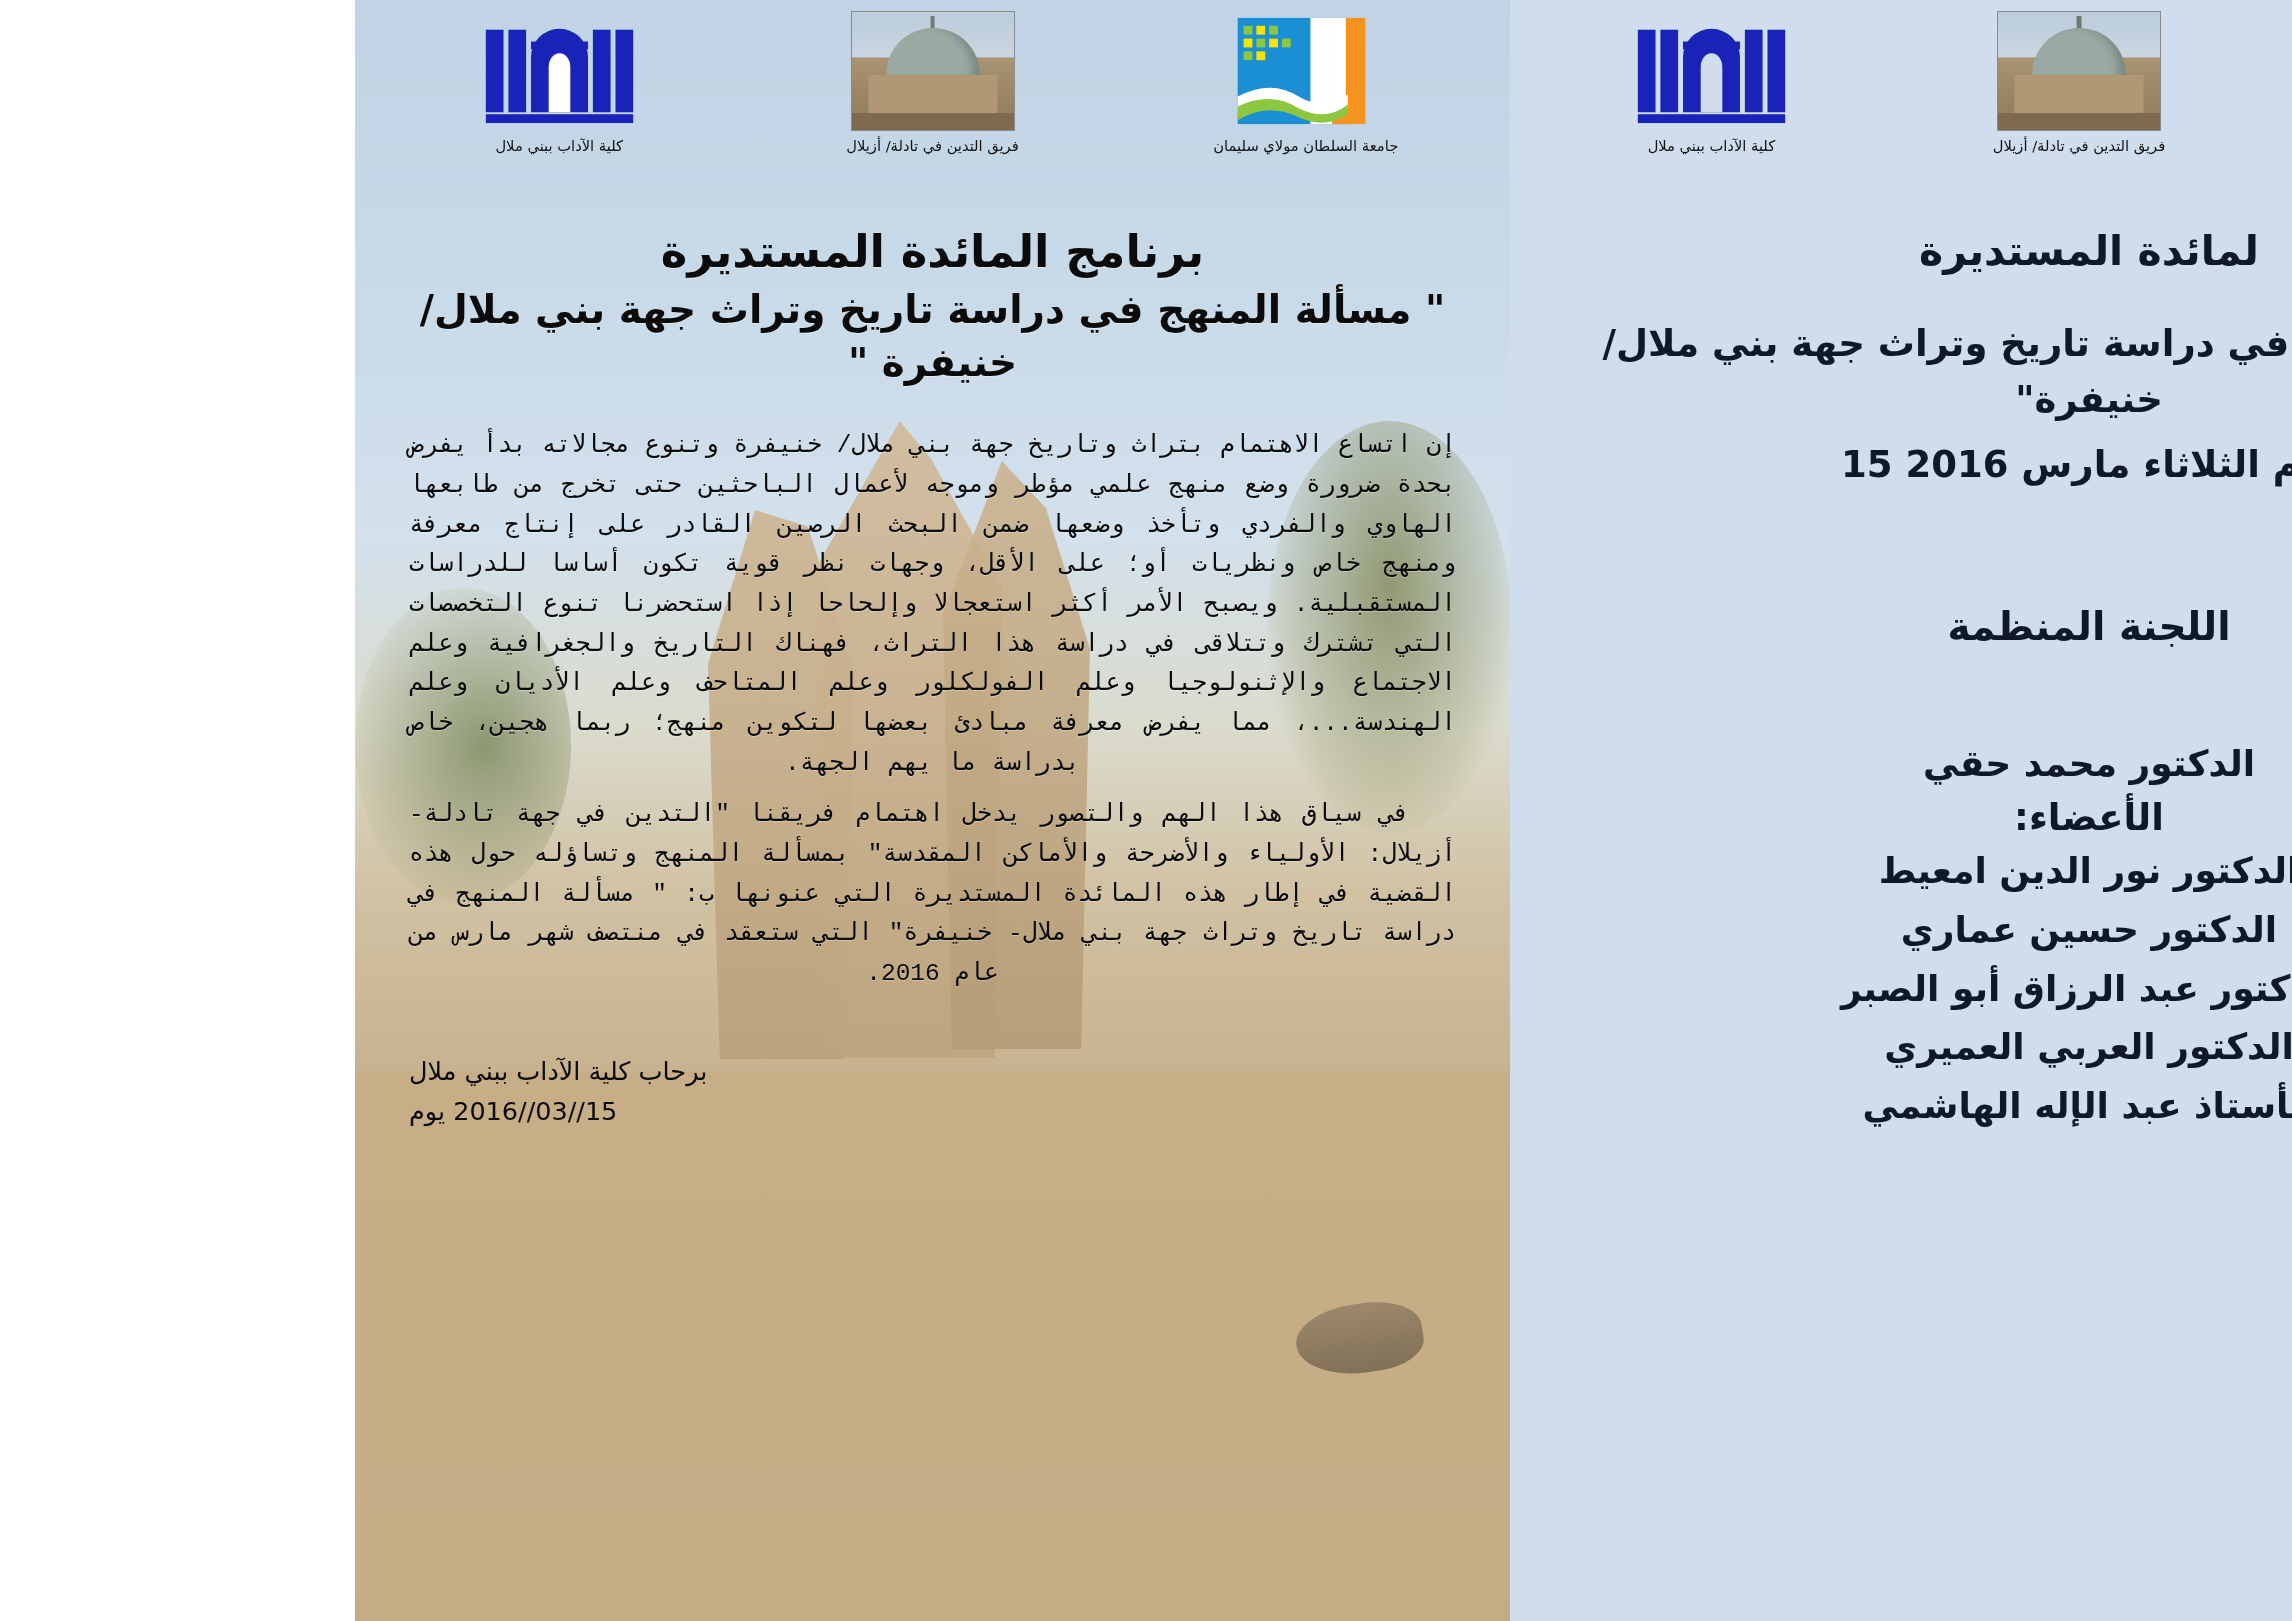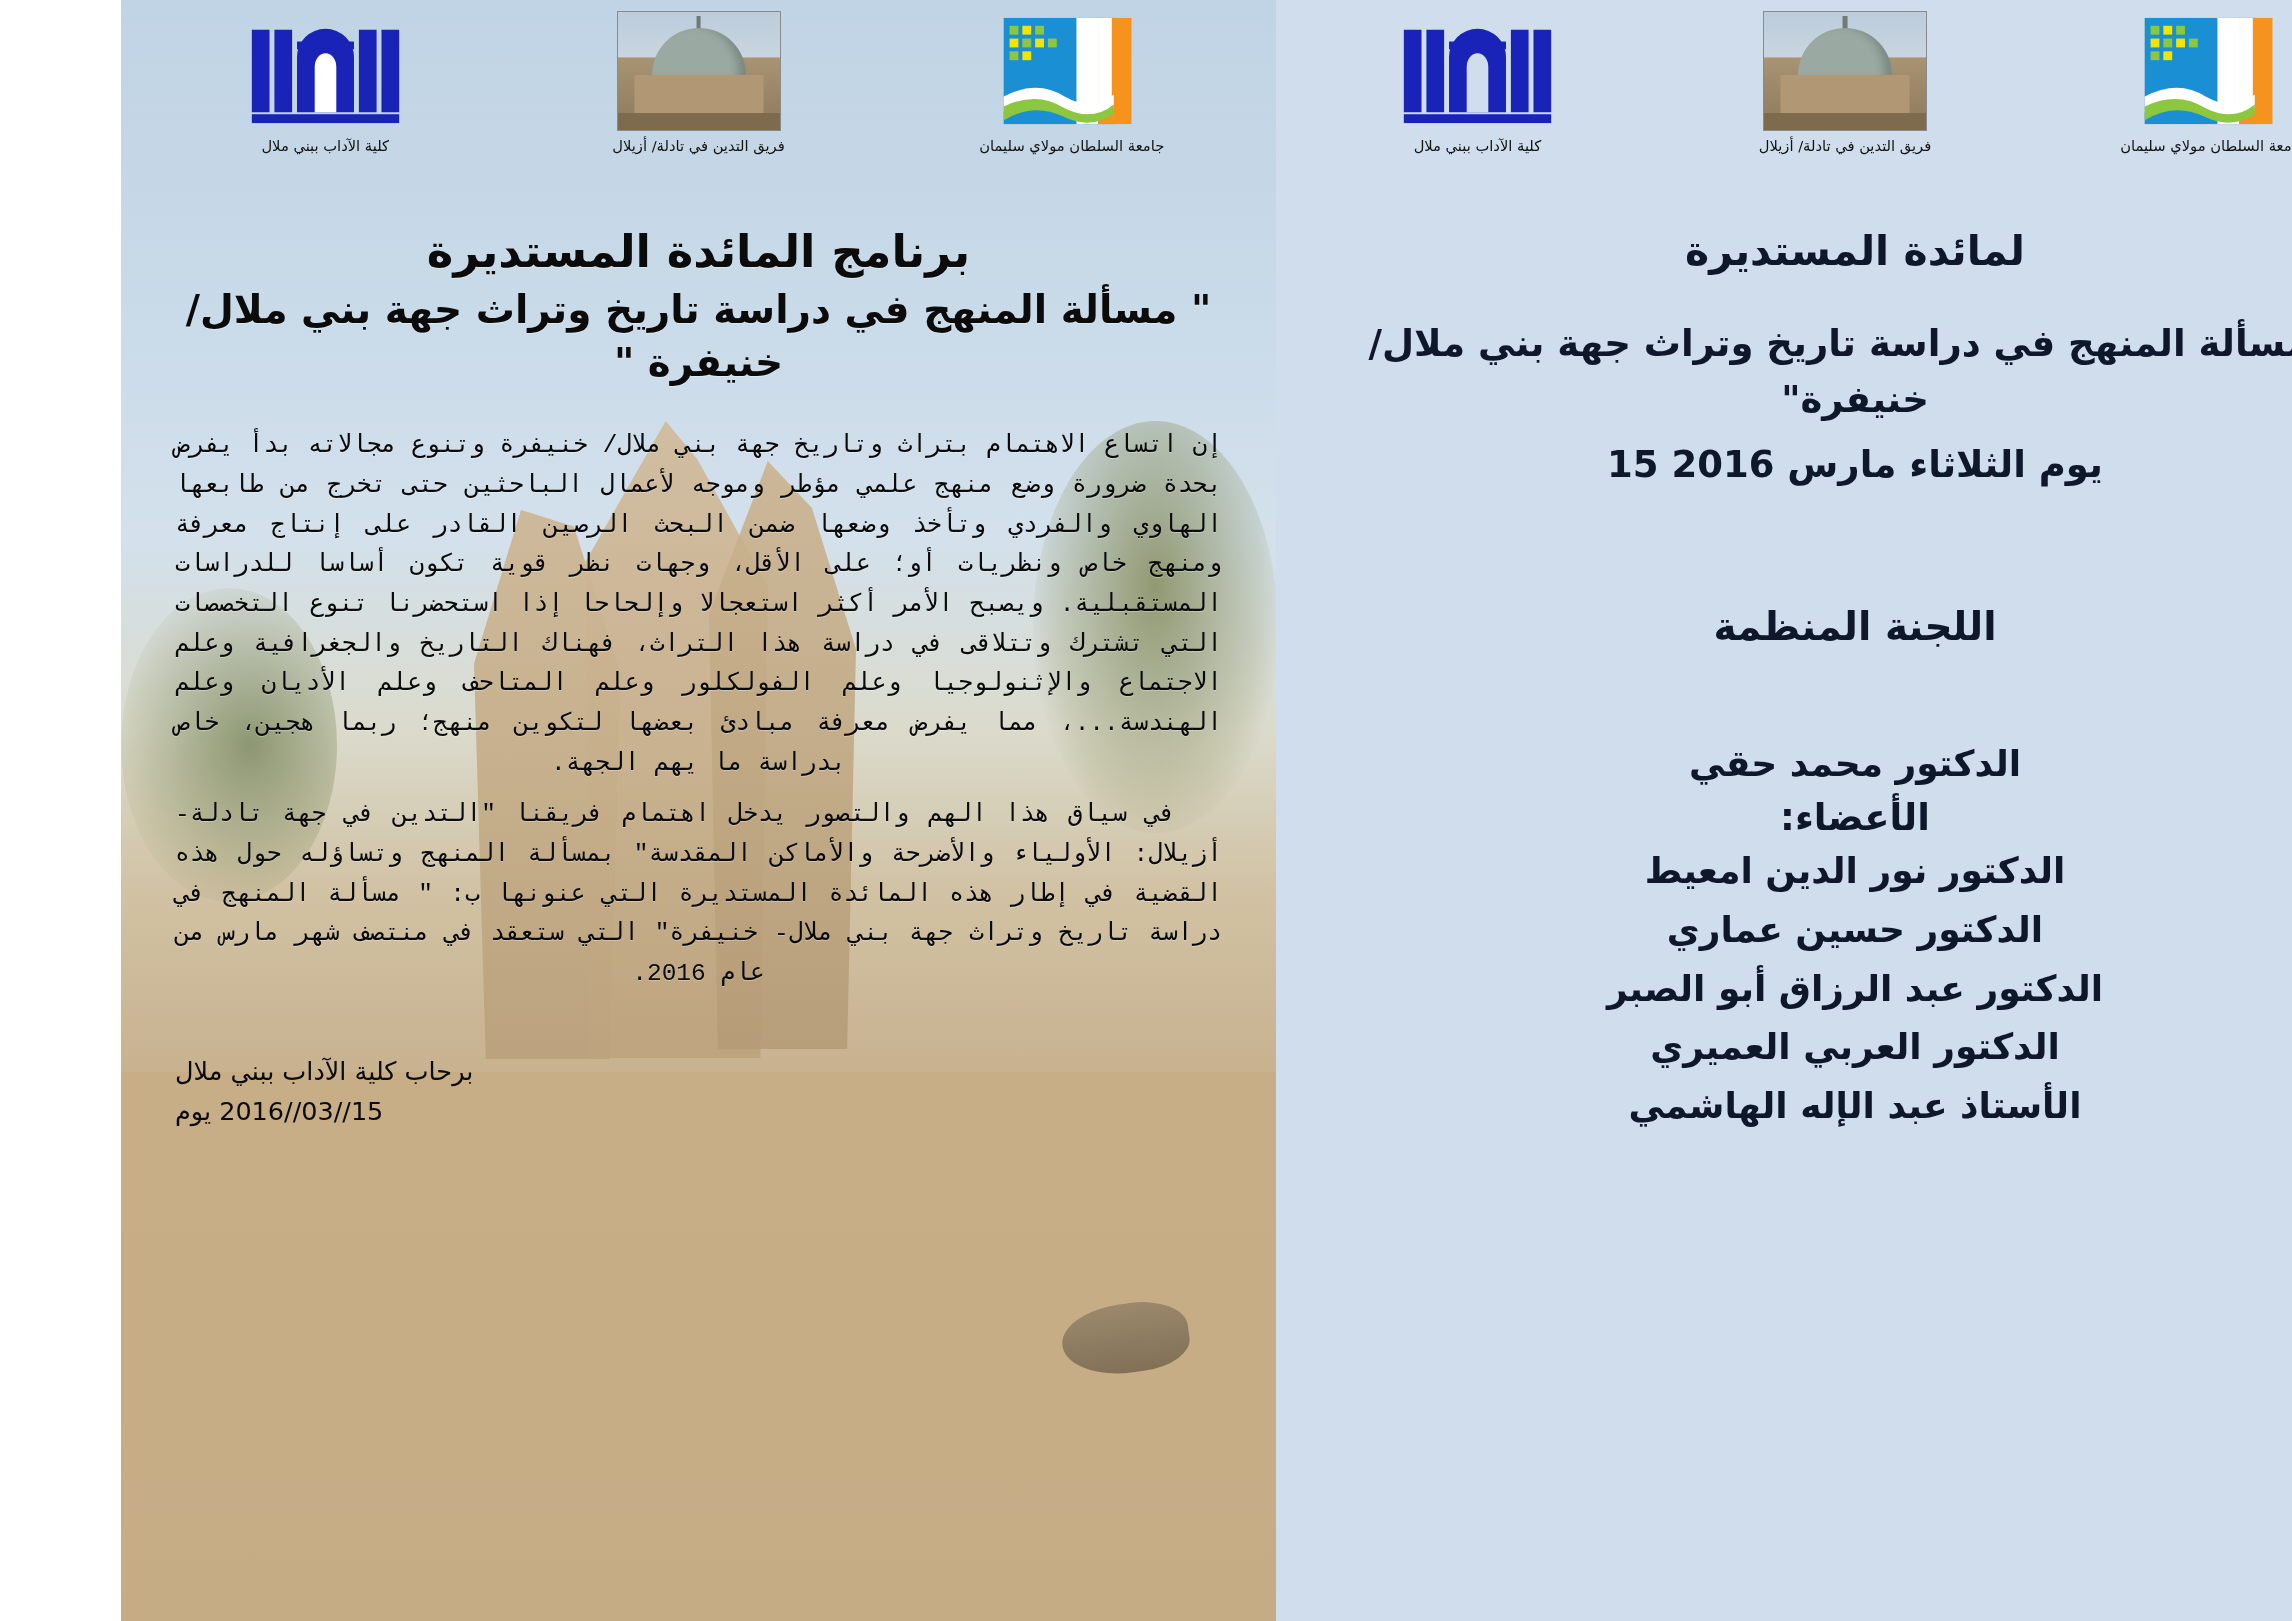--- a/index.html
+++ b/index.html
@@ -2,25 +2,24 @@
 <html lang="ar" dir="rtl"><head>
 <meta charset="utf-8">
 <style>
   html, body {
     margin: 0;
     padding: 0;
     background: #ffffff;
   }
   .page {
     position: relative;
-    width: 2157px;
+    width: 1937px;
     height: 1621px;
     overflow: hidden;
     font-family: "DejaVu Sans", "Liberation Sans", sans-serif;
-    padding-left: 14px;
   }
 
   
   .panel-left {
     position: absolute;
     top: 0; left: 0;
     width: 1155px;
     height: 1621px;
     overflow: hidden;
   }

